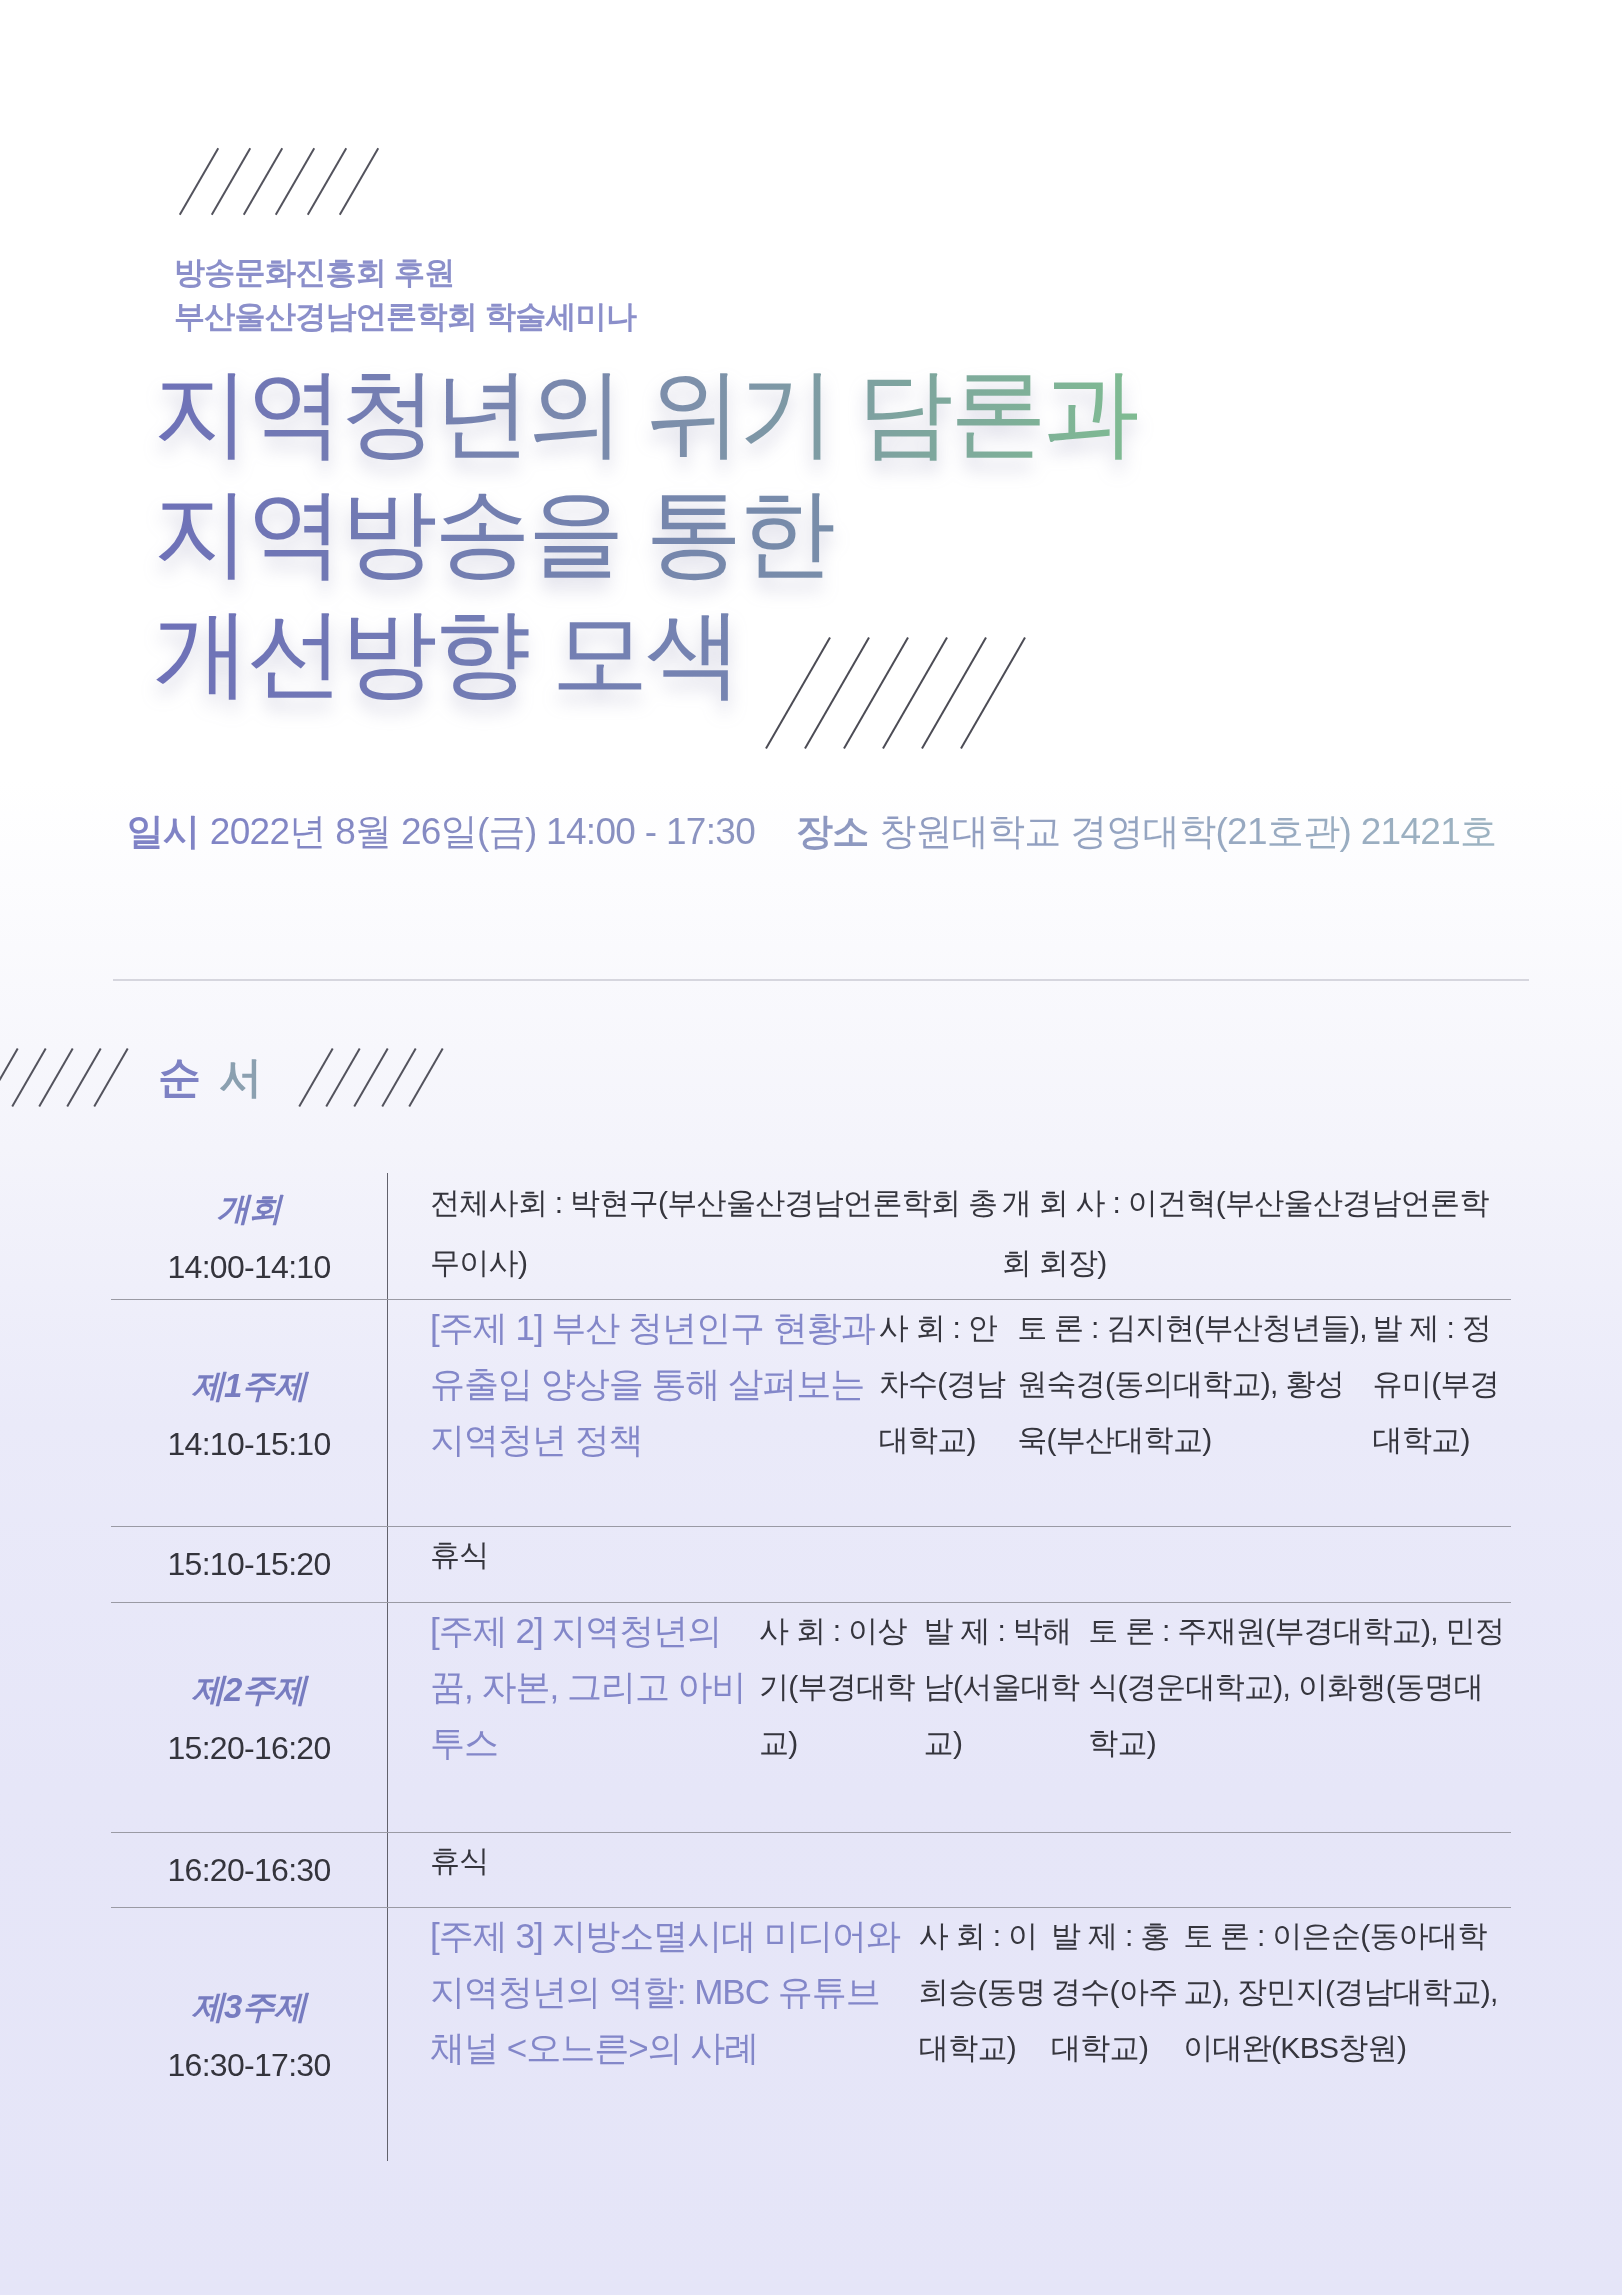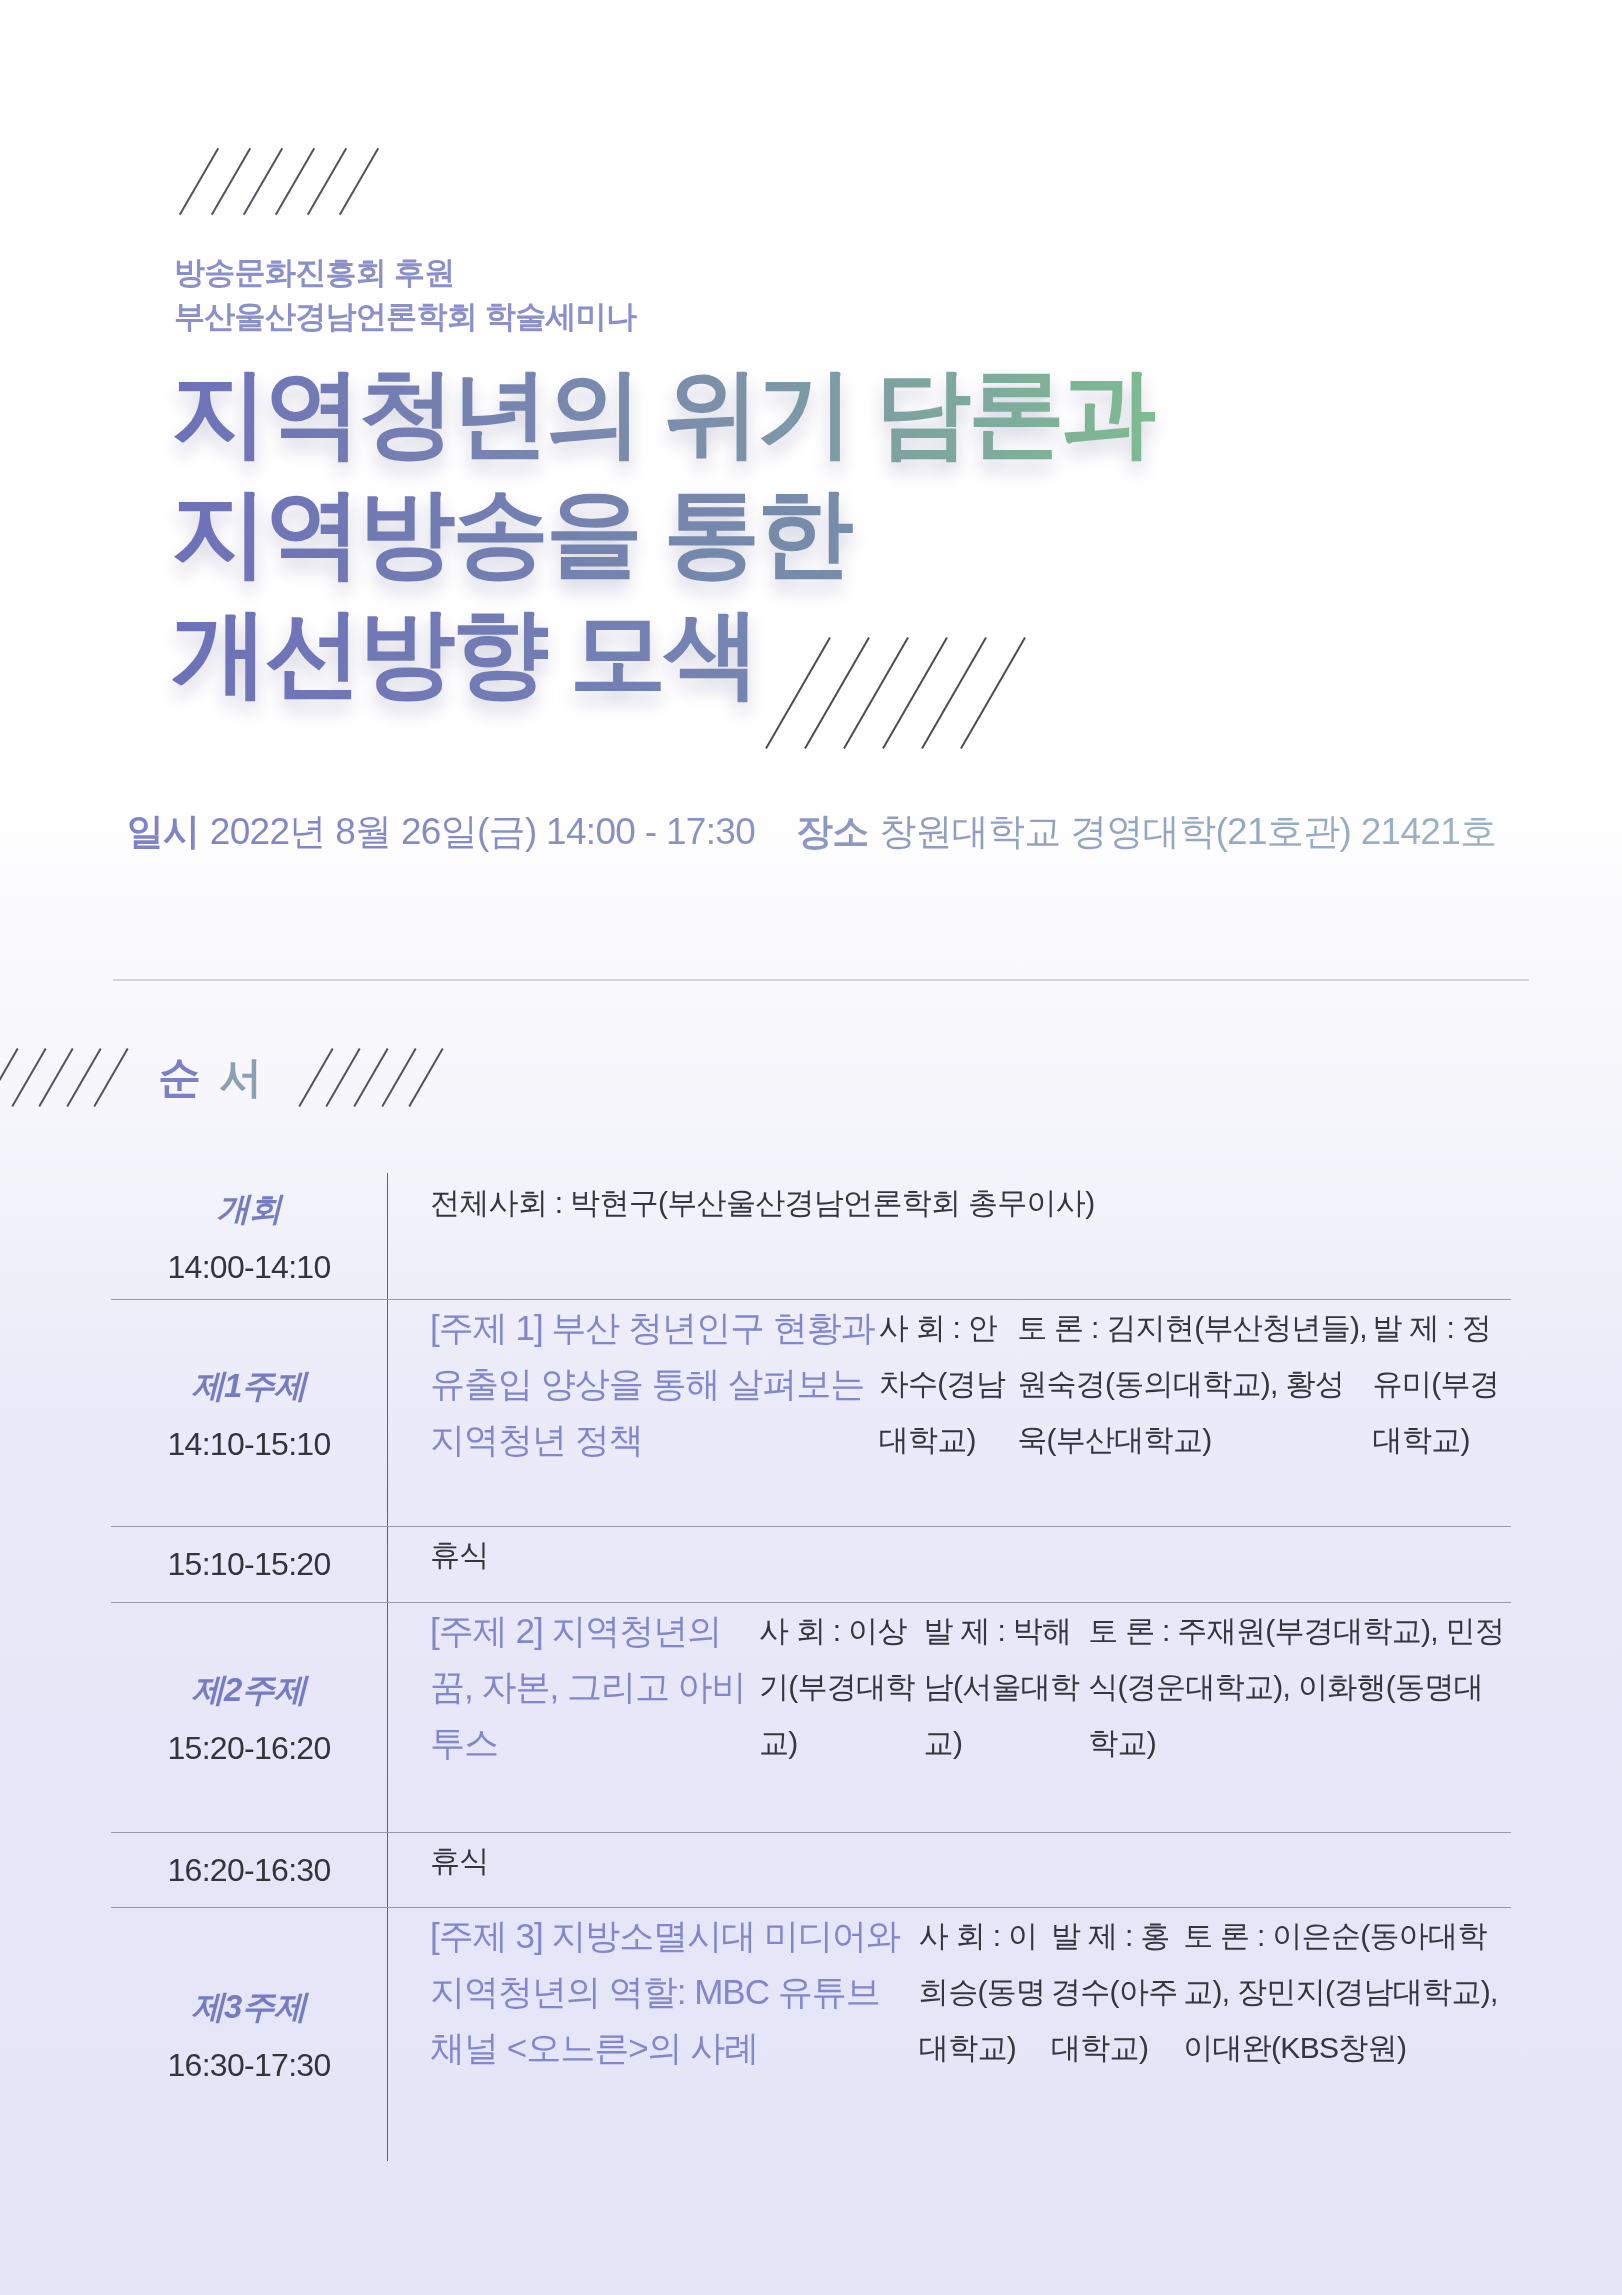--- a/index.html
+++ b/index.html
@@ -19,22 +19,22 @@
   .slashes-title .slash{width:2px;height:128px;background:#4c4c55;}
   .slashes-order{gap:26px;}
   .slashes-order .slash{width:1.6px;height:67px;}
 
   .support{
     position:absolute;left:174px;top:251px;
     font-size:31px;font-weight:700;line-height:44px;
     color:#8b8fca;letter-spacing:-0.7px;
   }
   .title{
-    position:absolute;left:171px;top:353px;
-    font-weight:700;font-size:97px;line-height:120px;letter-spacing:-3.3px;
+    position:absolute;left:153px;top:353px;
+    font-weight:400;font-size:97px;line-height:120px;letter-spacing:-3.3px;
     filter:drop-shadow(0 11.8px 9.2px rgba(108,110,155,0.30));
   }
   .title div{display:inline-block;color:transparent;-webkit-background-clip:text;background-clip:text;}
   .title .t1{background-image:linear-gradient(90deg,#6e71b8 0%,#7d90aa 55%,#7fbb92 100%);}
   .title .t2{display:block;background-image:linear-gradient(90deg,#6e71b8 0%,#7d9aa2 100%);}
   .title .t3{display:block;background-image:linear-gradient(90deg,#6e71b8 0%,#7b92ac 100%);}
 
   .info{position:absolute;top:807px;left:0;width:100%;text-align:center;font-size:37px;letter-spacing:-0.7px;}
   .info-line{display:inline-block;color:transparent;-webkit-background-clip:text;background-clip:text;}
   .info-line1{background-image:linear-gradient(90deg,#7f82c6 0%,#8a92c0 40%,#9db3c1 100%);}
@@ -140,20 +140,21 @@
 
   <div class="table">
 
     <div class="row r-open">
       <div class="cell-l">
         <div class="row-label">개회</div>
         <div class="row-time">14:00-14:10</div>
       </div>
       <div class="cell-r">
         <div class="bodyline">전체사회 : 박현구(부산울산경남언론학회 총무이사)</div>
+        <div class="bodyline">개 회 사 : 이건혁(부산울산경남언론학회 회장)</div>
       </div>
     </div>
 
     <div class="row r-s1">
       <div class="cell-l">
         <div class="row-label">제1주제</div>
         <div class="row-time">14:10-15:10</div>
       </div>
       <div class="cell-r">
         <div class="topic">[주제 1] 부산 청년인구 현황과 유출입 양상을 통해 살펴보는 지역청년 정책</div>

